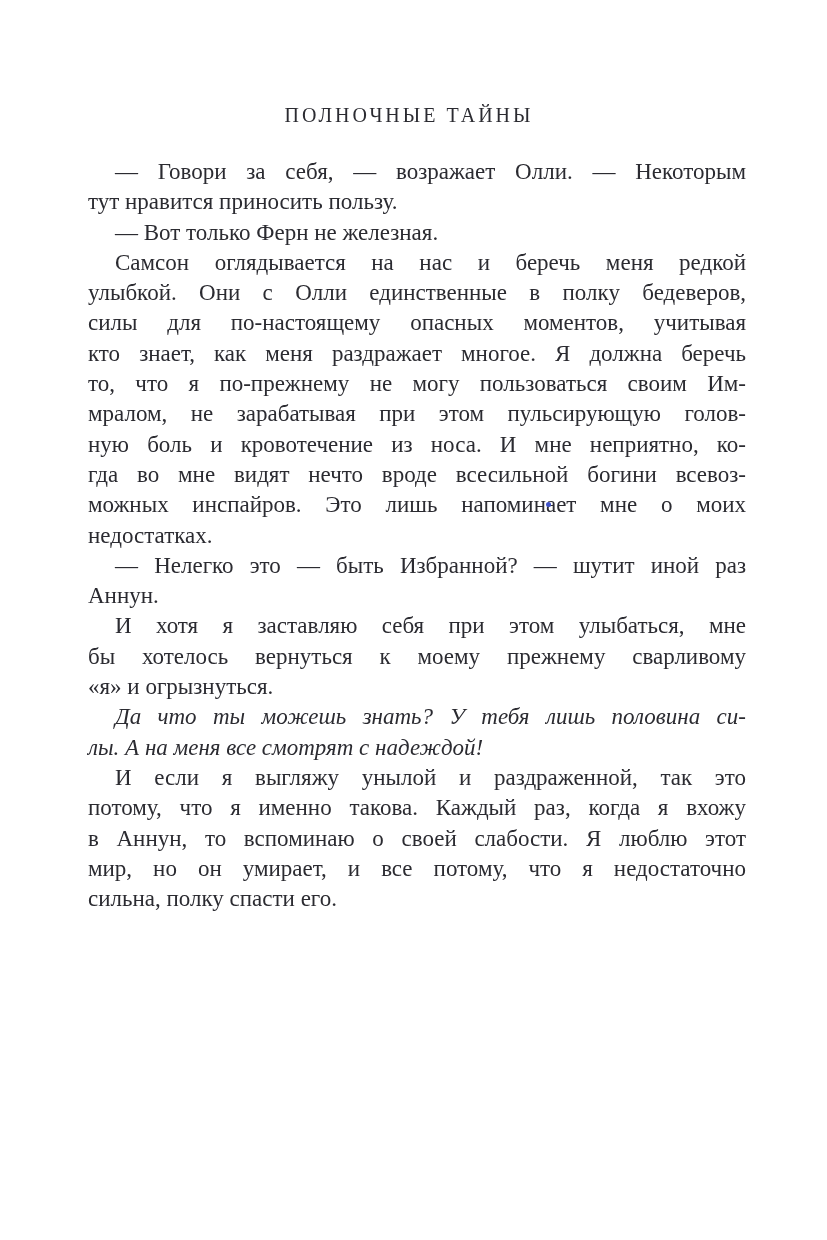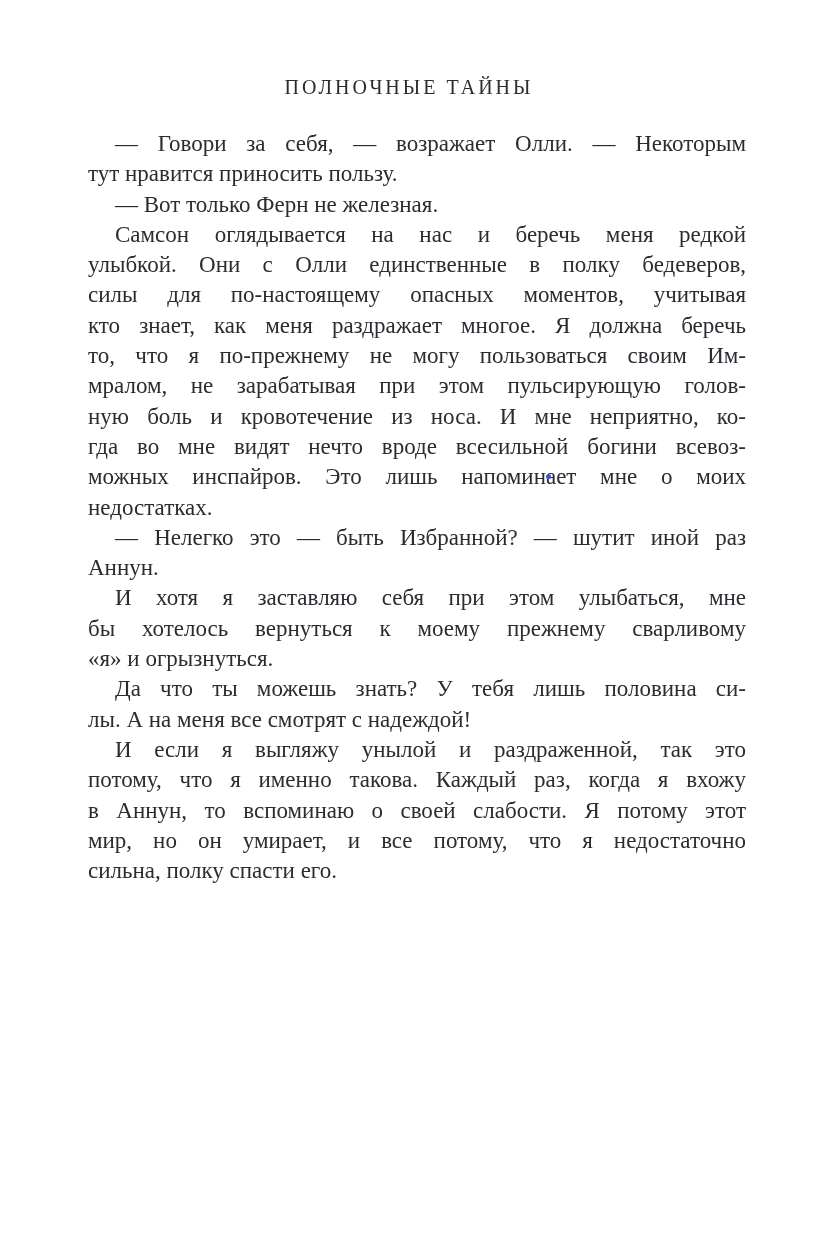--- a/index.html
+++ b/index.html
@@ -33,20 +33,21 @@
     top: 129px;
     left: 88px;
     width: 658px;
     font-size: 23px;
   }
   .para {
     margin: 0;
     padding: 0;
   }
   .para.italic {
+    font-style: italic;
   }
   .line {
     line-height: 30.3px;
     text-align: justify;
     text-align-last: justify;
   }
   .line.last {
     text-align-last: left;
   }
   .line.first {
@@ -57,21 +58,21 @@
     left: 546px;
     top: 474px;
     width: 5px;
     height: 5px;
     border-radius: 50%;
   }
 </style>
 </head>
 <body style="background: rgb(255, 255, 255);">
 
-<div class="page" style="color: rgb(43, 43, 49);">
+<div class="page" style="color: rgb(43, 43, 49); margin-top: 28px;">
   <div class="running-head">ПОЛНОЧНЫЕ ТАЙНЫ</div>
 
   <div class="text-block" id="text-block">
       <div class="para">
         <div class="line first">— Говори за себя, — возражает Олли. — Некоторым</div>
         <div class="line last">тут нравится приносить пользу.</div>
       </div>
       <div class="para">
         <div class="line first last">— Вот только Ферн не железная.</div>
       </div>
@@ -96,20 +97,20 @@
         <div class="line">бы хотелось вернуться к моему прежнему сварливому</div>
         <div class="line last">«я» и огрызнуться.</div>
       </div>
       <div class="para italic">
         <div class="line first">Да что ты можешь знать? У тебя лишь половина си-</div>
         <div class="line last">лы. А на меня все смотрят с надеждой!</div>
       </div>
       <div class="para">
         <div class="line first">И если я выгляжу унылой и раздраженной, так это</div>
         <div class="line">потому, что я именно такова. Каждый раз, когда я вхожу</div>
-        <div class="line">в Аннун, то вспоминаю о своей слабости. Я потому этот</div>
+        <div class="line">в Аннун, то вспоминаю о своей слабости. Я люблю этот</div>
         <div class="line">мир, но он умирает, и все потому, что я недостаточно</div>
         <div class="line last">сильна, полку спасти его.</div>
       </div>
     </div>
 
   <div class="ink-dot" id="ink-dot" style="background: rgb(64, 83, 200);"></div>
 </div>
 
 </body></html>

